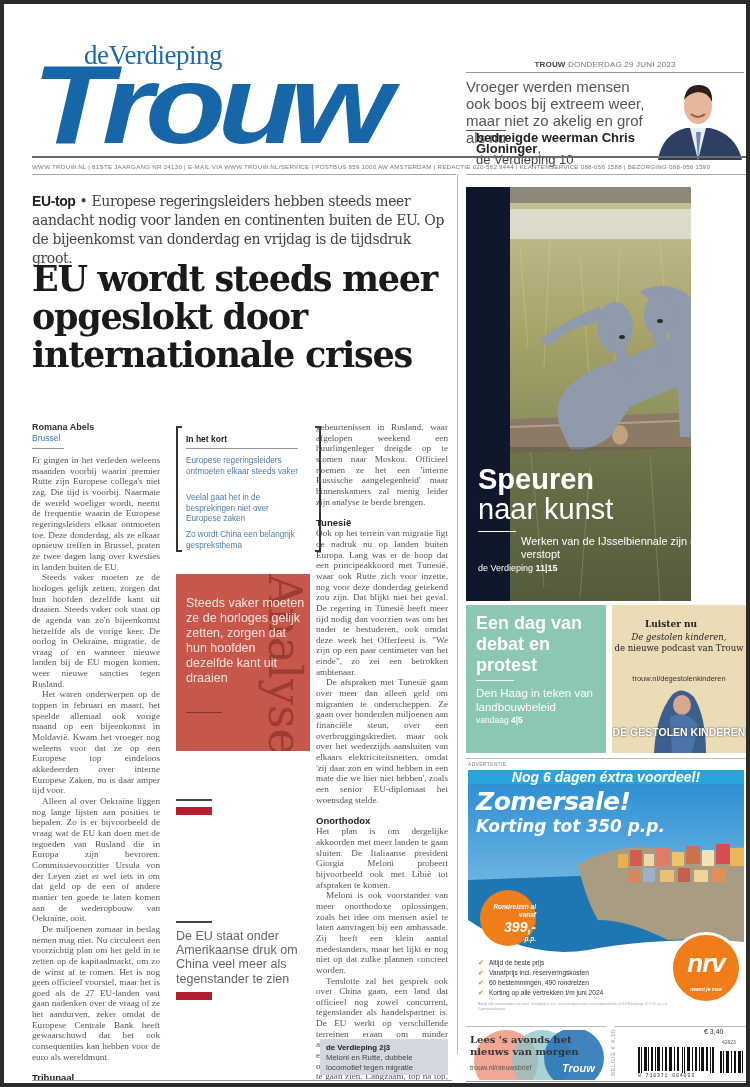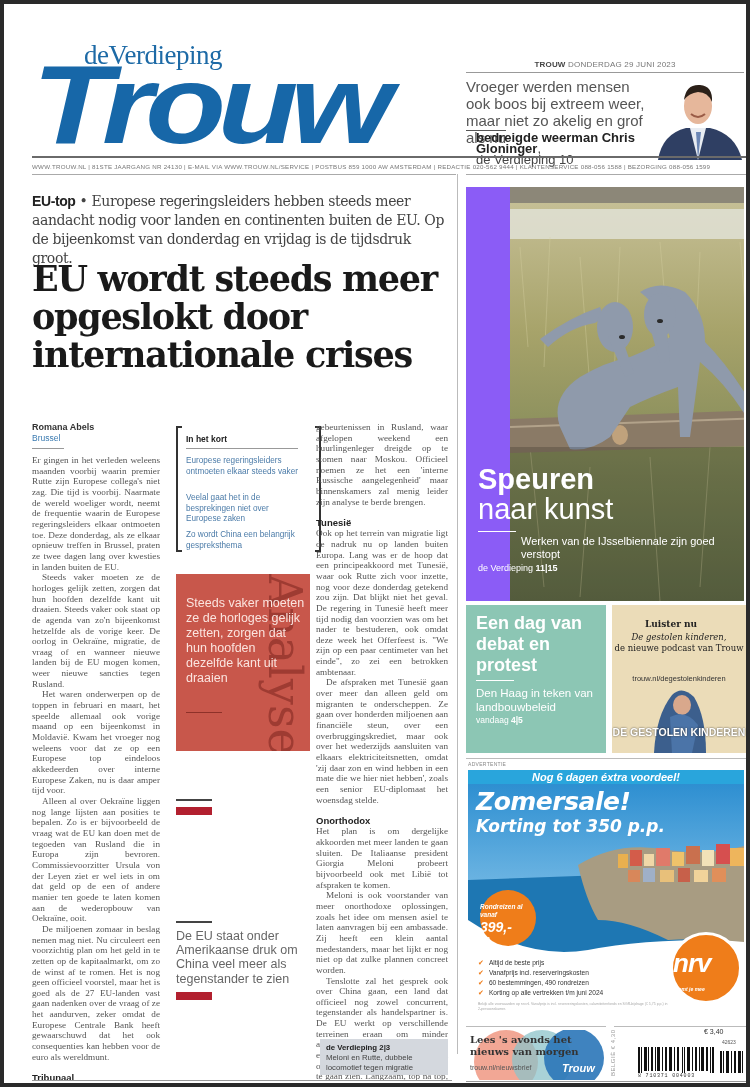--- a/index.html
+++ b/index.html
@@ -61,21 +61,21 @@
   .pq { position: absolute; left: 172px; width: 130px; }
   .pq-rule { width: 36px; height: 2px; background: #444; margin-bottom: 6px; }
   .pq-text { font-family: "Liberation Sans", sans-serif; font-size: 12.5px; line-height: 14.2px; color: #666; }
   .pq-bar { width: 36px; height: 8px; background: #b2202f; margin-top: 6px; }
 
   .verwijzing { position: absolute; left: 316px; top: 1035px; width: 128px; height: 36px; background: #d4d8de; padding: 4px 6px; font-family: "Liberation Sans", sans-serif; font-size: 7.8px; line-height: 10px; color: #444; }
   .verwijzing b { color: #222; display: block; }
   .bottom-rule { position: absolute; left: 28px; top: 1076px; width: 420px; height: 1px; background: #999; }
 
   
-  .art { position: absolute; left: 462px; top: 183px; width: 278px; height: 414px; overflow: hidden; background: #8b5cf6; padding-left: 44px; }
+  .art { position: absolute; left: 462px; top: 183px; width: 225px; height: 414px; overflow: hidden; background: #0f172a; padding-left: 44px; }
   .art-title1 { position: absolute; left: 12px; top: 276px; font-family: "Liberation Sans", sans-serif; font-weight: 700; font-size: 29px; color: #fff; line-height: 32px; }
   .art-title2 { position: absolute; left: 12px; top: 306px; font-family: "Liberation Sans", sans-serif; font-weight: 300; font-size: 29px; color: #fff; line-height: 32px; }
   .art-rule { position: absolute; left: 12px; top: 344px; width: 38px; height: 1px; background: #fff; }
   .art-sub { position: absolute; left: 12px; top: 348px; width: 220px; font-family: "Liberation Sans", sans-serif; font-size: 11px; line-height: 13px; color: #fff; margin-left: 43px; }
   .art-ref { position: absolute; left: 12px; top: 376px; font-family: "Liberation Sans", sans-serif; font-size: 9px; color: #fff; }
 
   
   .teaser-green { position: absolute; left: 462px; top: 601px; width: 140px; height: 148px; background: #8cc6b4; }
   .tg-title { position: absolute; left: 10px; top: 8px; font-family: "Liberation Sans", sans-serif; font-weight: 700; font-size: 18px; line-height: 21px; color: #fff; }
   .tg-rule { position: absolute; left: 10px; top: 75px; width: 38px; height: 1px; background: #fff; }
@@ -87,30 +87,30 @@
   .pc-body { position: absolute; left: 0; top: 27px; width: 134px; text-align: center; font-family: "DejaVu Serif", serif; font-size: 8.5px; line-height: 11px; color: #222; }
   .pc-body i { font-style: italic; }
   .pc-url { position: absolute; left: 0; top: 69px; width: 134px; text-align: center; font-family: "Liberation Sans", sans-serif; font-size: 7.5px; color: #333; }
   .pc-title { position: absolute; left: 0; top: 122px; width: 134px; text-align: center; font-family: "Liberation Sans", sans-serif; font-weight: 700; font-size: 10.5px; line-height: 11px; color: #fff; text-shadow: 0 0 2px #333; }
 
   .ad-rule { position: absolute; left: 462px; top: 754px; width: 280px; height: 1px; background: #bbb; }
   .ad-label { position: absolute; left: 464px; top: 757px; font-family: "Liberation Sans", sans-serif; font-size: 5px; color: #888; letter-spacing: 0.3px; }
 
   
   .ad { position: absolute; left: 464px; top: 766px; width: 276px; height: 250px; overflow: hidden; background: #fff; }
-  .ad-top { position: absolute; left: 0; top: 0; width: 276px; height: 14px; background: #29a5dc; color: #fff; font-family: "Liberation Sans", sans-serif; font-weight: 700; font-style: italic; font-size: 11px; text-align: center; line-height: 14px; }
+  .ad-top { position: absolute; left: 0; top: 0; width: 276px; height: 14px; background: #29a5dc; color: #fff; font-family: "Liberation Sans", sans-serif; font-weight: 700; font-style: italic; font-size: 14px; text-align: center; line-height: 14px; }
   .ad-sky { position: absolute; left: 0; top: 14px; width: 276px; height: 120px; background: linear-gradient(#2e8fd1, #79bce6); }
   .ad-h1 { position: absolute; left: 8px; top: 18px; font-family: "DejaVu Sans", sans-serif; font-weight: 700; font-style: italic; font-size: 25px; color: #fff; line-height: 28px; letter-spacing: -0.5px; }
   .ad-h2 { position: absolute; left: 8px; top: 46px; font-family: "DejaVu Sans", sans-serif; font-weight: 700; font-style: italic; font-size: 17px; color: #fff; line-height: 20px; }
-  .ad-badge { position: absolute; left: 12px; top: 120px; width: 56px; height: 56px; border-radius: 50%; background: #ef7d1a; color: #fff; font-family: "Liberation Sans", sans-serif; font-style: italic; font-weight: 700; font-size: 6.5px; text-align: left; padding-top: 13px; line-height: 8px; }
+  .ad-badge { position: absolute; left: 12px; top: 120px; width: 56px; height: 56px; border-radius: 50%; background: #ef7d1a; color: #fff; font-family: "Liberation Sans", sans-serif; font-style: italic; font-weight: 700; font-size: 6.5px; text-align: right; padding-top: 13px; line-height: 8px; }
   .ad-badge b { font-size: 14px; display: block; line-height: 16px; }
   .ad-list { position: absolute; left: 10px; top: 188px; font-family: "Liberation Sans", sans-serif; font-size: 6.6px; line-height: 10px; color: #333; list-style: none; }
   .ad-list li::before { content: "\2714"; color: #ef7d1a; margin-right: 5px; font-size: 7px; }
   .ad-fine { position: absolute; left: 10px; top: 232px; width: 190px; font-family: "Liberation Sans", sans-serif; font-size: 3.5px; color: #aaa; line-height: 5px; }
-  .nrv { position: absolute; left: 202px; top: 162px; width: 72px; height: 72px; border-radius: 50%; background: #ef7d1a; border: 3px solid #fff; color: #fff; font-family: "Liberation Sans", sans-serif; }
+  .nrv { position: absolute; left: 202px; top: 162px; width: 72px; height: 72px; border-radius: 50%; background: #ef7d1a; border: 3px solid #fff; color: #fff; text-align: center; font-family: "Liberation Sans", sans-serif; }
   .nrv b { display: block; font-size: 26px; font-style: italic; line-height: 28px; padding-top: 14px; letter-spacing: -1px; }
   .nrv span { font-size: 5px; font-style: italic; font-weight: 700; }
 
   
   .bot-rule1 { position: absolute; left: 462px; top: 1022px; width: 140px; height: 1px; background: #bbb; }
   .bot-rule2 { position: absolute; left: 610px; top: 1022px; width: 132px; height: 1px; background: #bbb; }
   .nieuwsbrief { position: absolute; left: 462px; top: 1026px; width: 142px; height: 50px; overflow: hidden; }
   .nb-text { position: absolute; left: 4px; top: 4px; font-family: "DejaVu Serif", serif; font-weight: 700; font-size: 10px; line-height: 11.5px; color: #333; }
   .nb-url { position: absolute; left: 4px; top: 34px; font-family: "Liberation Sans", sans-serif; font-size: 7px; color: #555; }
   .nb-logo { position: absolute; left: 96px; top: 32px; font-family: "Liberation Sans", sans-serif; font-weight: 700; font-style: italic; font-size: 11px; color: #fff; }

